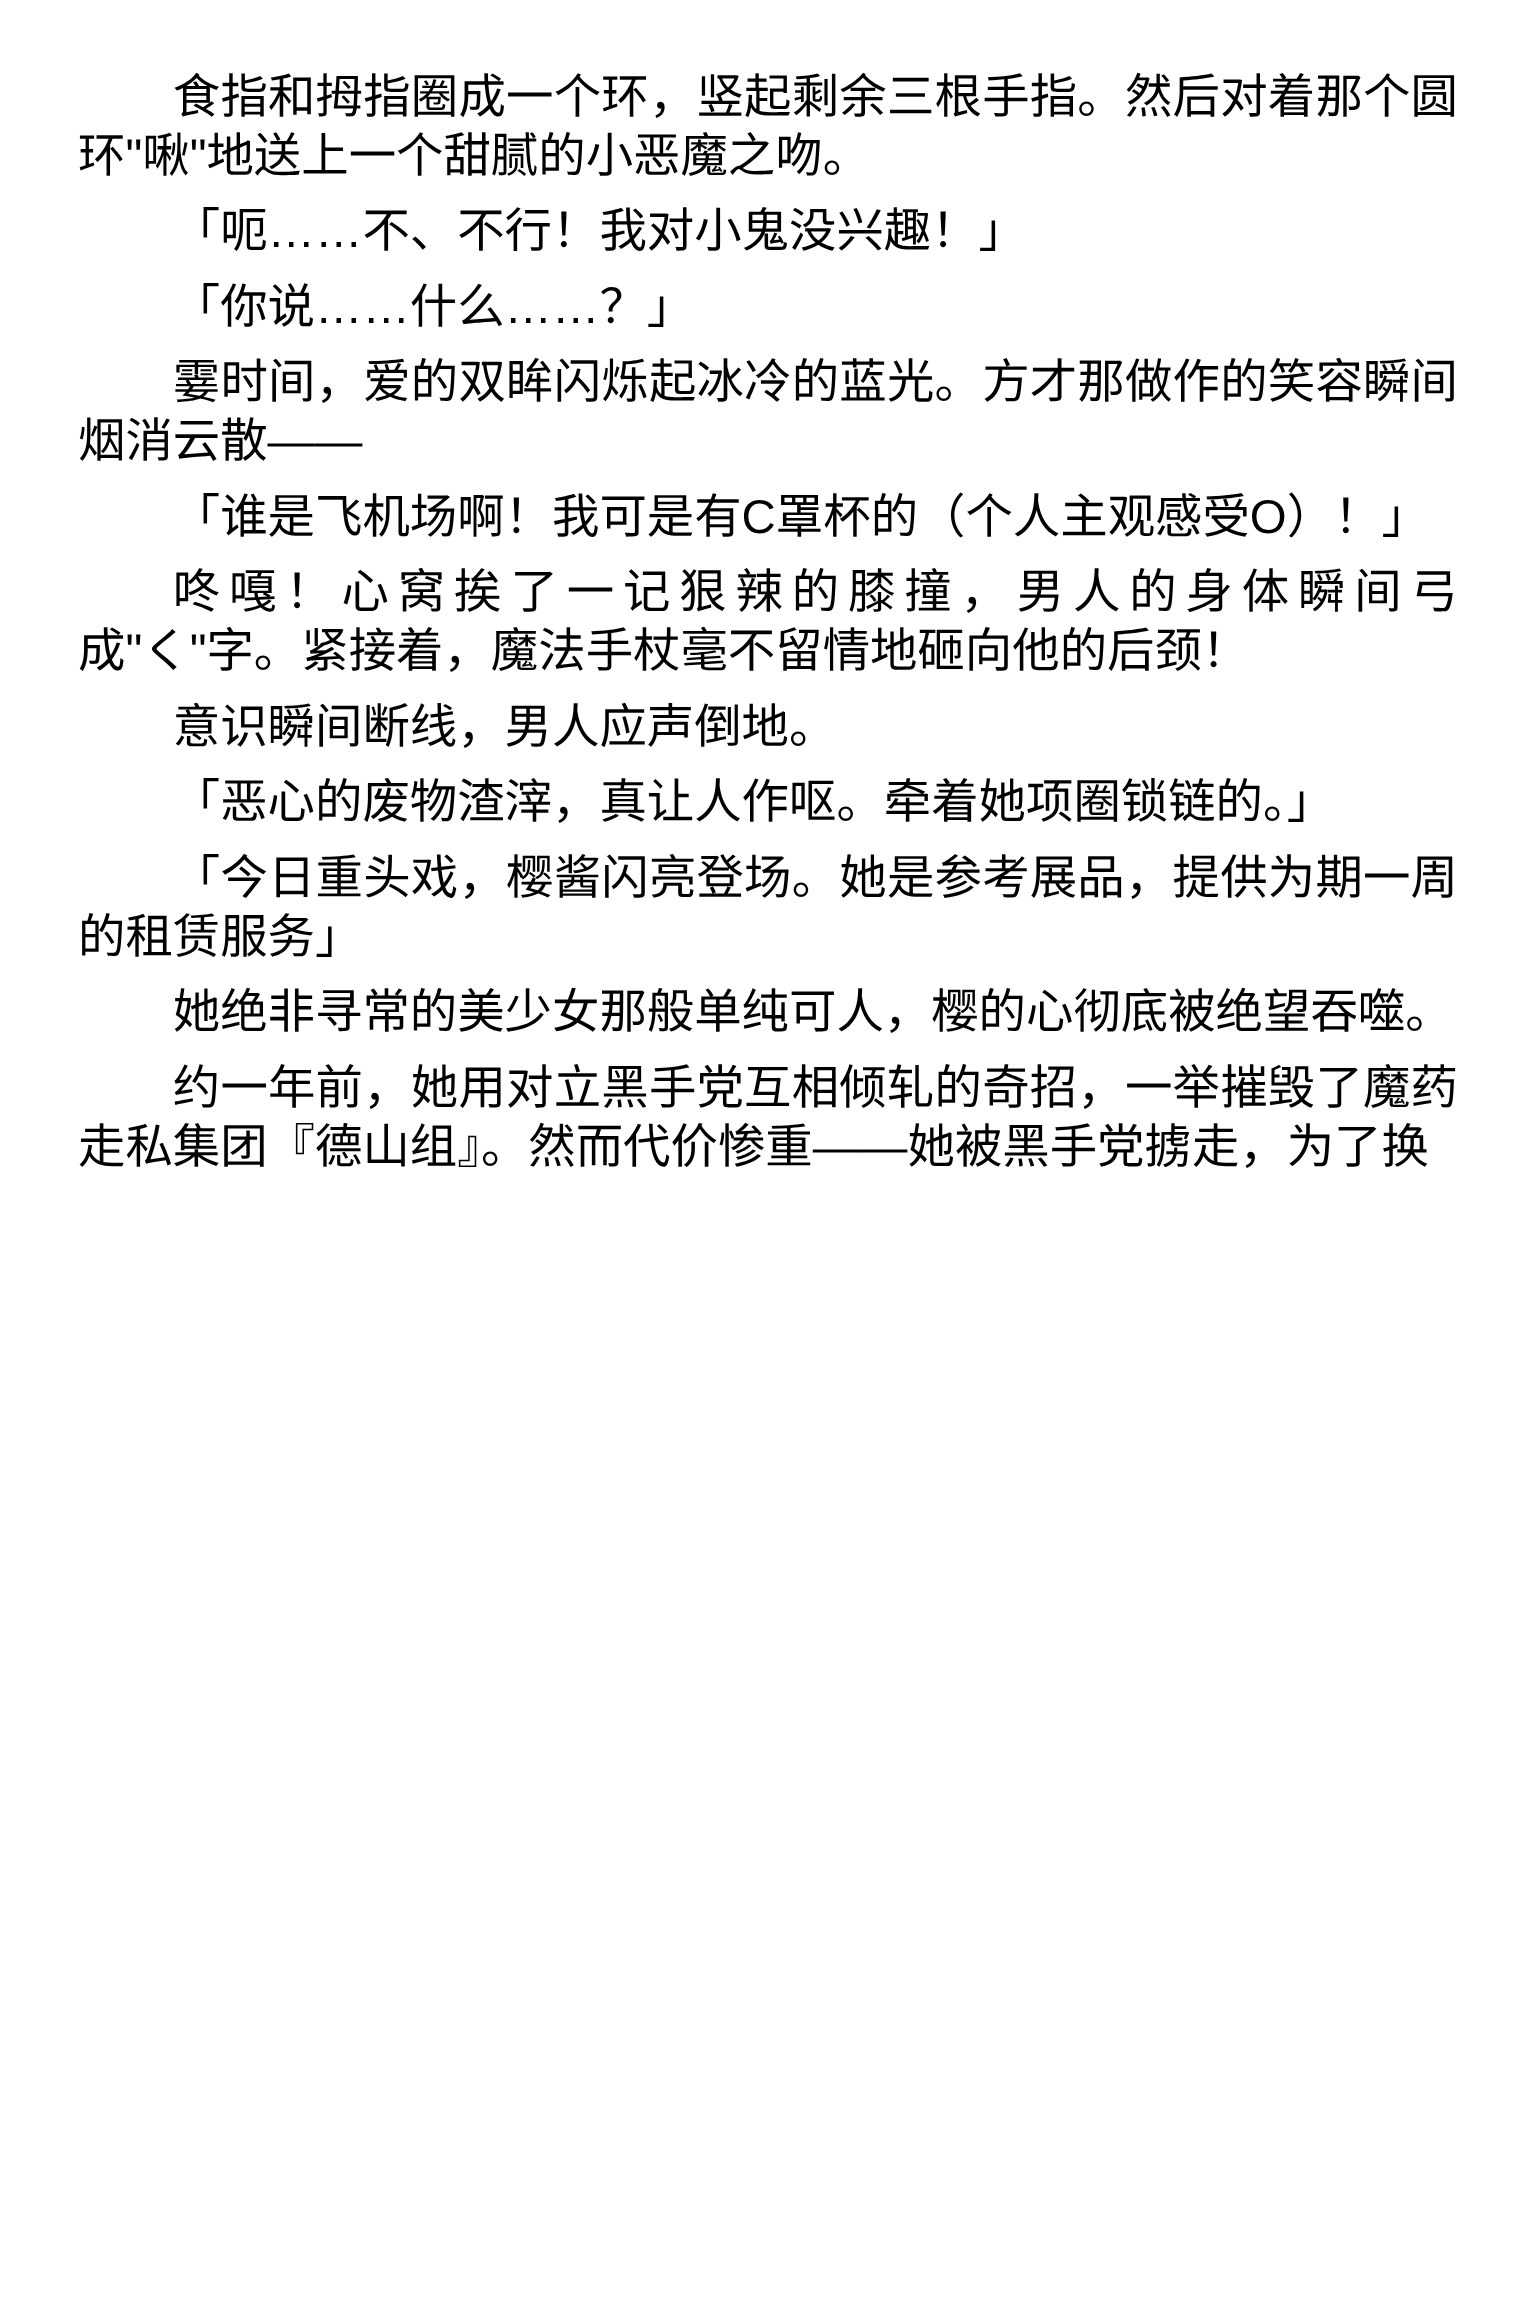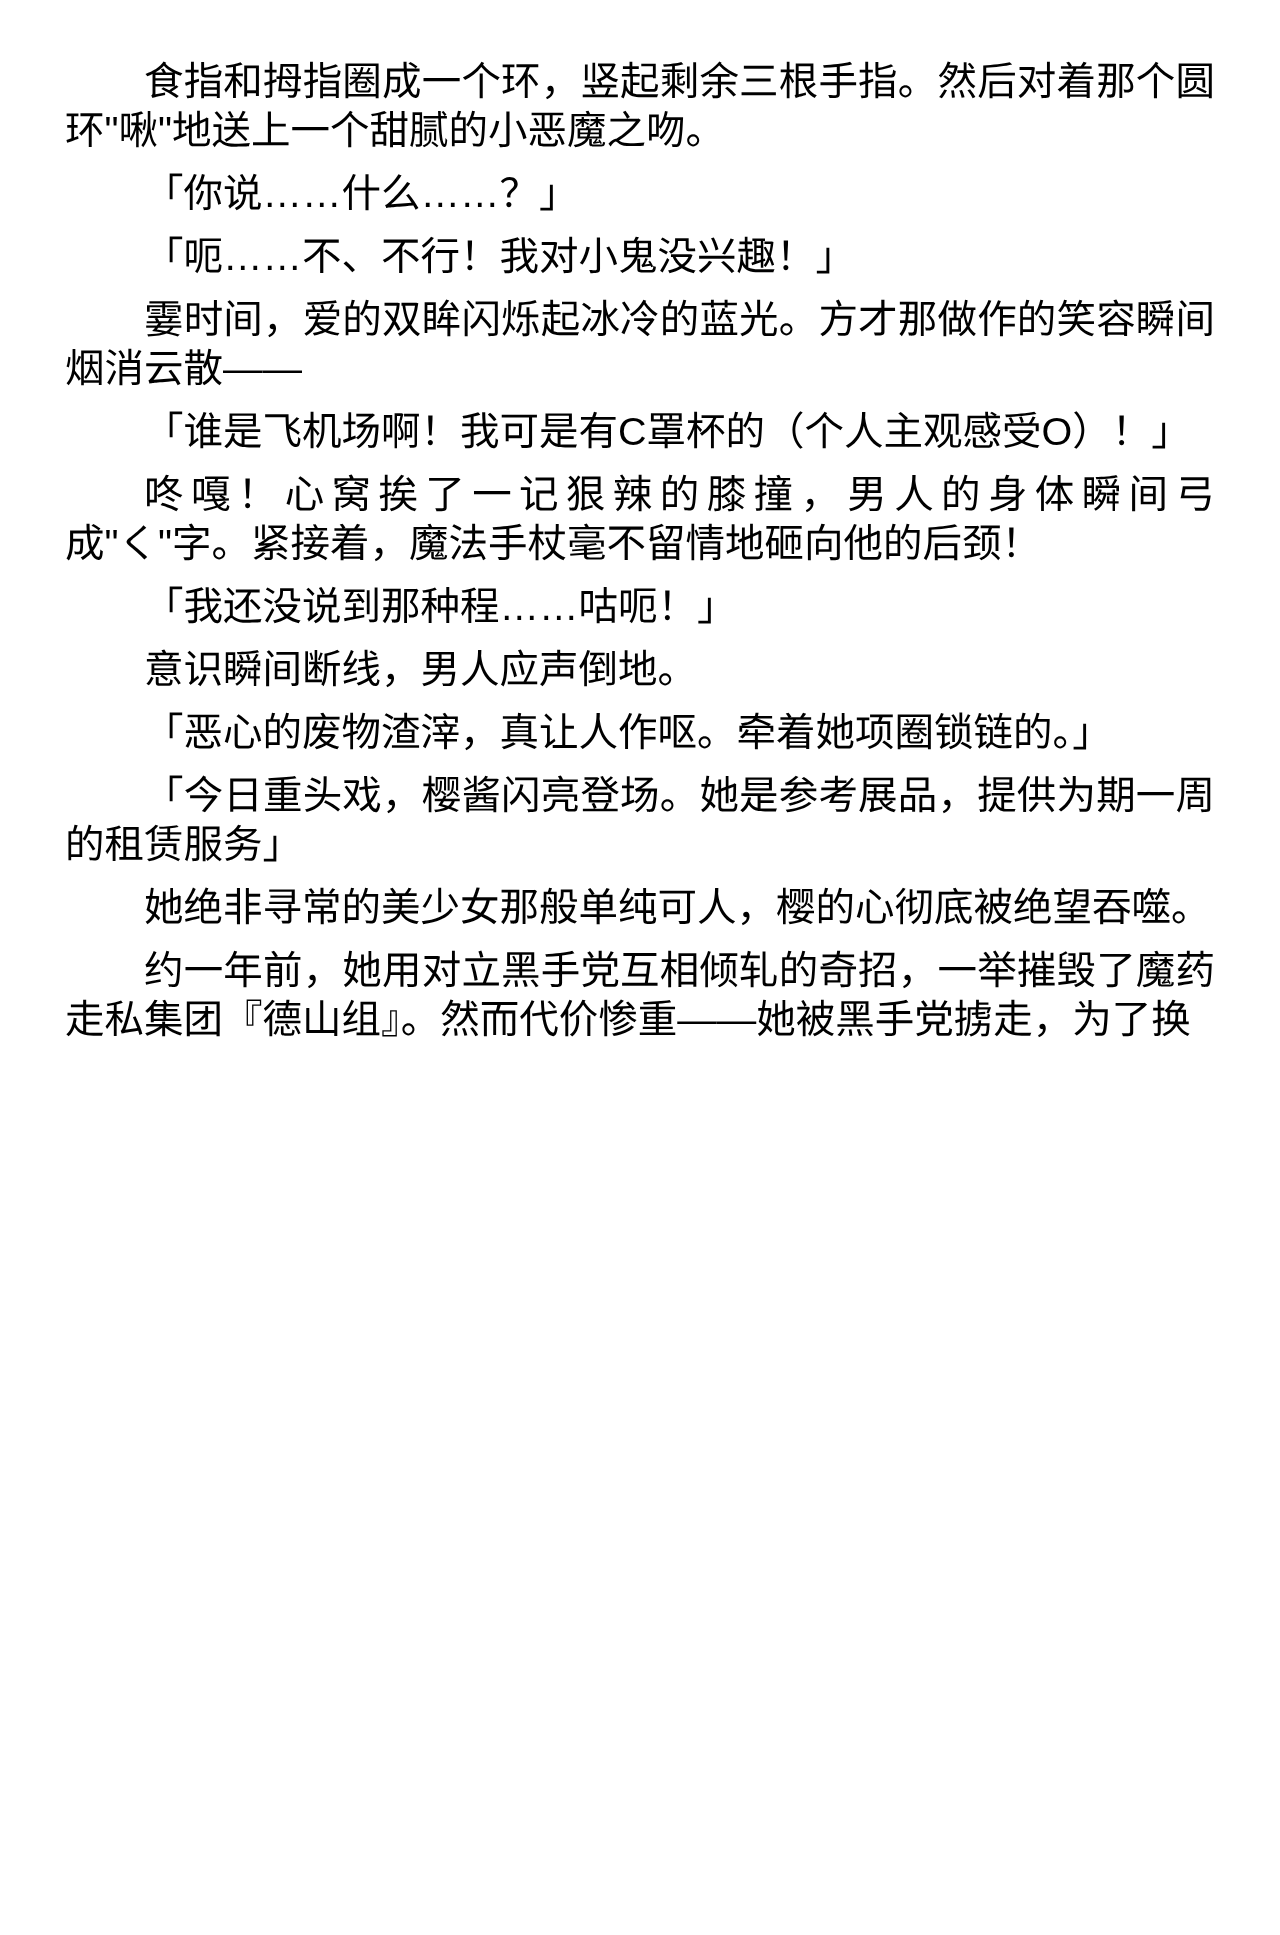--- a/index.html
+++ b/index.html
@@ -32,25 +32,24 @@
     text-align: justify;
     word-break: break-all;
   }
 </style>
 </head>
 <body>
 
 <main class="page">
   <article class="text-body">
     <p>食指和拇指圈成一个环，竖起剩余三根手指。然后对着那个圆环"啾"地送上一个甜腻的小恶魔之吻。</p>
+    <p>「呃……不、不行！我对小鬼没兴趣！」</p>
     <p>「你说……什么……？」</p>
-    <p>「呃……不、不行！我对小鬼没兴趣！」</p>
     <p>霎时间，爱的双眸闪烁起冰冷的蓝光。方才那做作的笑容瞬间烟消云散——</p>
     <p>「谁是飞机场啊！我可是有C罩杯的（个人主观感受O）！」</p>
     <p>咚嘎！心窝挨了一记狠辣的膝撞，男人的身体瞬间弓成"く"字。紧接着，魔法手杖毫不留情地砸向他的后颈！</p>
-    <p>「我还没说到那种程……咕呃！」</p>
     <p>意识瞬间断线，男人应声倒地。</p>
     <p>「恶心的废物渣滓，真让人作呕。牵着她项圈锁链的。」</p>
     <p>「今日重头戏，樱酱闪亮登场。她是参考展品，提供为期一周的租赁服务」</p>
     <p>她绝非寻常的美少女那般单纯可人，樱的心彻底被绝望吞噬。</p>
     <p>约一年前，她用对立黑手党互相倾轧的奇招，一举摧毁了魔药走私集团『德山组』。然而代价惨重——她被黑手党掳走，为了换</p>
   </article>
 </main>
 
 </body></html>

